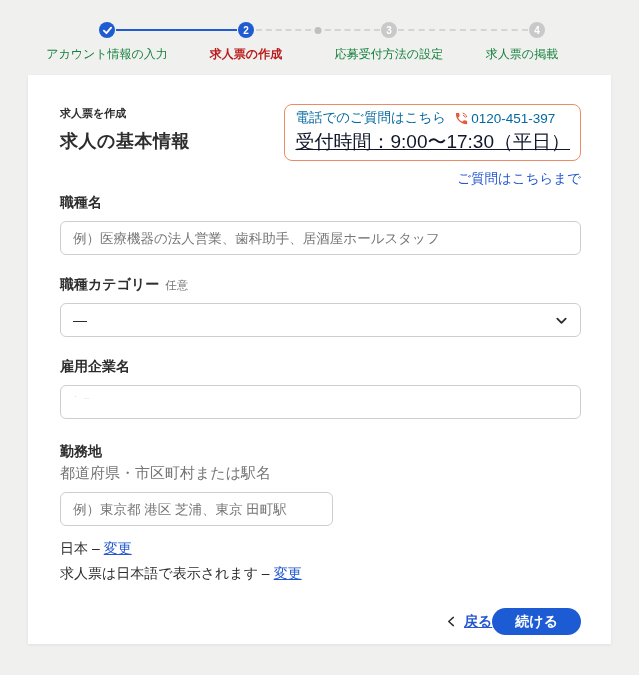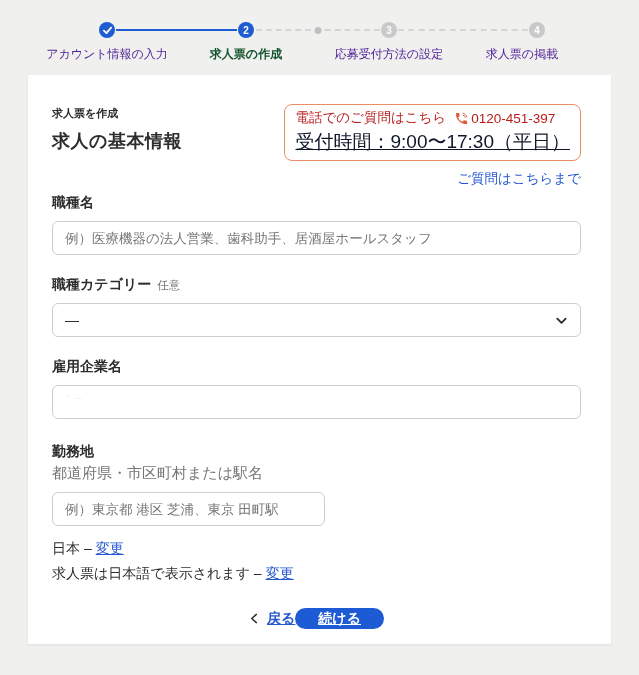--- a/index.html
+++ b/index.html
@@ -23,41 +23,41 @@
     transform:translateX(-50%);
   }
   .step-circle.done, .step-circle.current { background:#1f5cd2; }
   .step-circle.upcoming { background:#c9c9c9; }
   .mid-dot {
     position:absolute; top:27px; width:7px; height:7px; border-radius:50%;
     background:#bfbfbf; transform:translateX(-50%);
   }
   .step-label {
     position:absolute; top:46px; transform:translateX(-50%);
-    font-size:12px; color:#4c1d95; white-space:nowrap;
-  }
-  .step-label.current { color:#14532d; font-weight:bold; }
+    font-size:12px; color:#15803d; white-space:nowrap;
+  }
+  .step-label.current { color:#b91c1c; font-weight:bold; }
 
   
   .card {
     margin:0 28px; width:583px; height:569px;
     background:#fff; box-shadow:0 1px 3px rgba(0,0,0,0.07);
-    padding:29px 30px 0 24px; position:relative;
+    padding:29px 30px 0 32px; position:relative;
   }
 
   .card-header { display:flex; justify-content:space-between; min-height:74px; }
   .eyebrow { font-size:11px; font-weight:bold; margin-top:2px; }
   .page-title { font-size:18px; font-weight:bold; margin-top:8px; letter-spacing:0.5px; }
 
   .phone-area { text-align:right; }
   .phone-box {
     border:1px solid #ea8d66; border-radius:8px;
     padding:4px 10px 5px 10px; text-align:right;
   }
-  .phone-line1 { font-size:13.5px; color:#b91c1c; white-space:nowrap; display:flex; align-items:center; gap:2px; }
+  .phone-line1 { font-size:13.5px; color:#0369a1; white-space:nowrap; display:flex; align-items:center; gap:2px; }
   .phone-icon { width:15px; height:15px; margin-left:6px; }
   .phone-line2 { font-size:19px; color:#0f172a; margin-top:2px;text-decoration:underline; }
   .question-link {
     display:inline-block; margin-top:9px; font-size:13.5px; color:#2457d0;
     text-decoration:none; cursor:pointer;
   }
 
   
   .field { margin-top:21px; }
   .field-label { font-size:14px; font-weight:bold; }
@@ -86,29 +86,29 @@
   }
   .select-value { font-size:14px; color:#2d2d2d; }
   .chevron-down { width:13px; height:13px; }
 
   .meta-line { margin-top:14px; font-size:14px; }
   .meta-line + .meta-line { margin-top:7px; }
   .change-link { color:#2457d0; text-decoration:underline; cursor:pointer; margin-left:4px;margin-top:28px; }
 
   
   .card-footer {
-    margin-top:25px; display:flex; justify-content:center; align-items:center;
+    margin-top:25px; display:flex; justify-content:flex-end; align-items:center;
   }
   .back-link { display:flex; align-items:center; gap:7px; cursor:pointer; text-decoration:none; }
   .chevron-left { width:11px; height:11px; }
   .back-text { font-size:14px; font-weight:bold; color:#2457d0; text-decoration:underline; }
   .continue-btn {
-    height:21px; padding:0 23px; border:none; border-radius:16px;
+    height:27px; padding:0 23px; border:none; border-radius:16px;
     background:#1d5bd5; color:#fff; font-size:14px; font-weight:bold;
-    font-family:"Liberation Sans","DejaVu Sans",sans-serif; cursor:pointer;text-decoration:underline;
+    font-family:"Liberation Sans","DejaVu Sans",sans-serif; cursor:pointer;
   }
 </style>
 </head>
 <body>
 
 <div class="stepper">
   <div class="seg seg-solid" style="left:116px; width:121px;"></div>
   <div class="seg seg-dashed" style="left:256px; width:124px;"></div>
   <div class="seg seg-dashed" style="left:398px; width:130px;"></div>
   <div class="mid-dot" style="left:318px;"></div>

